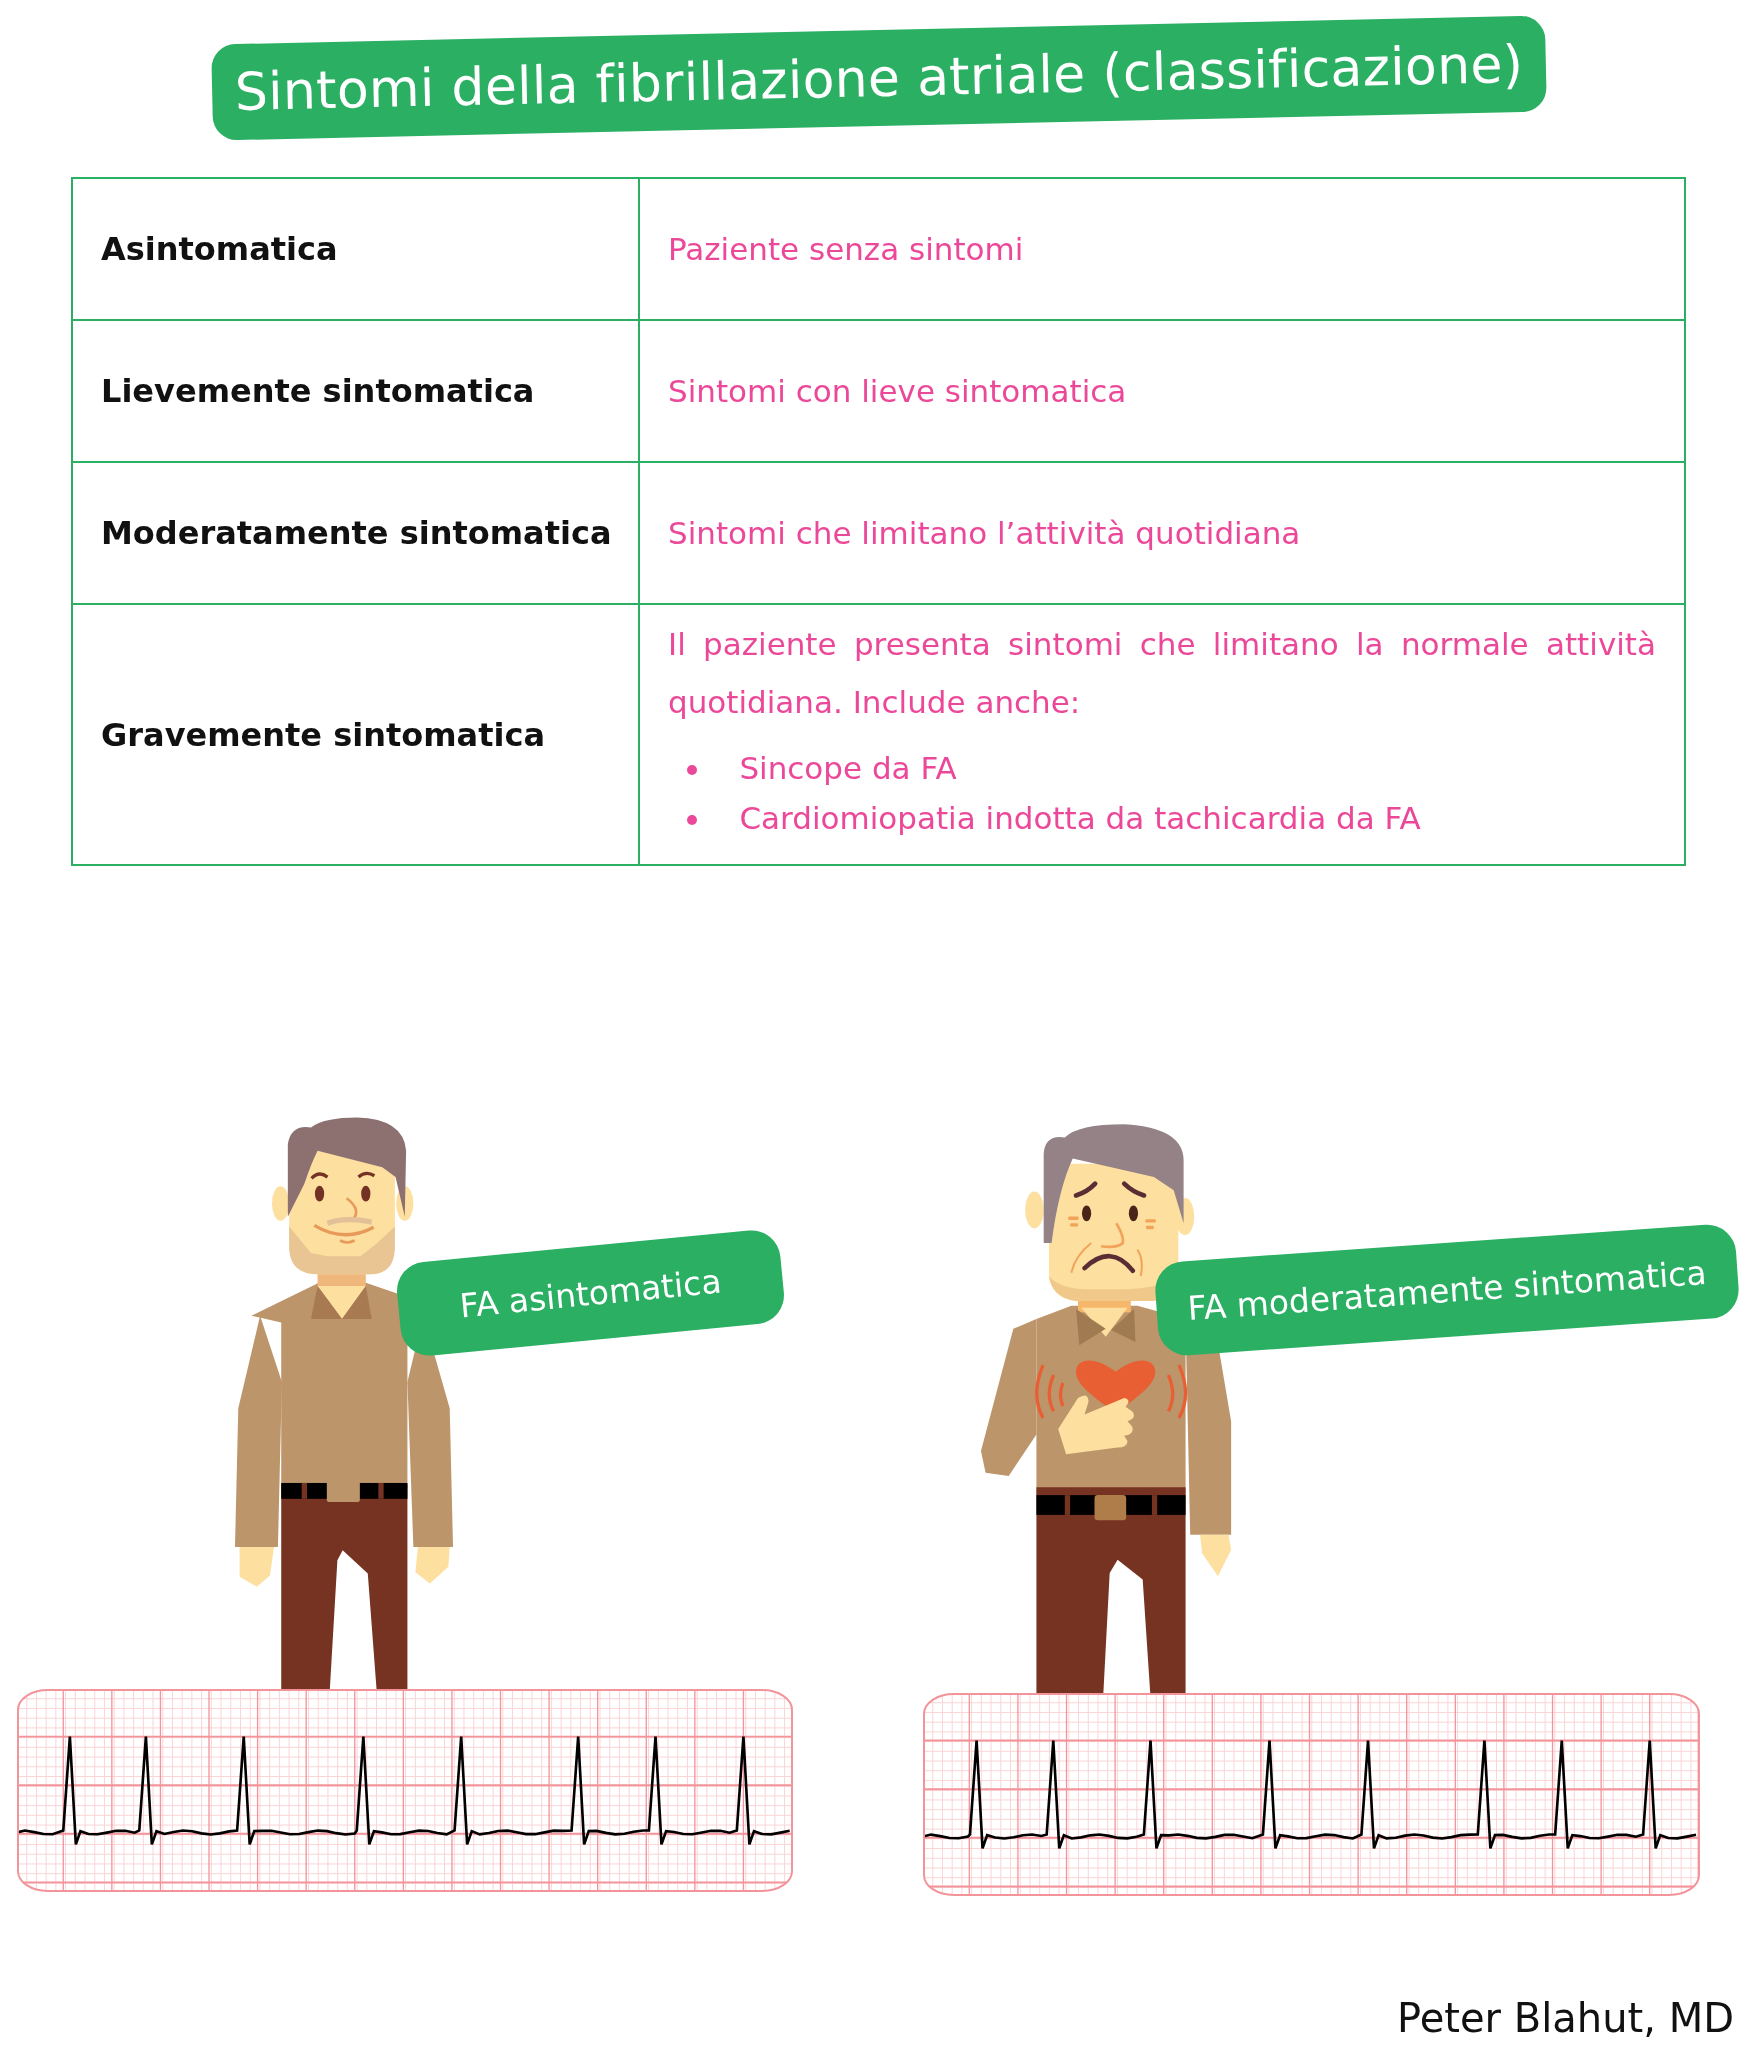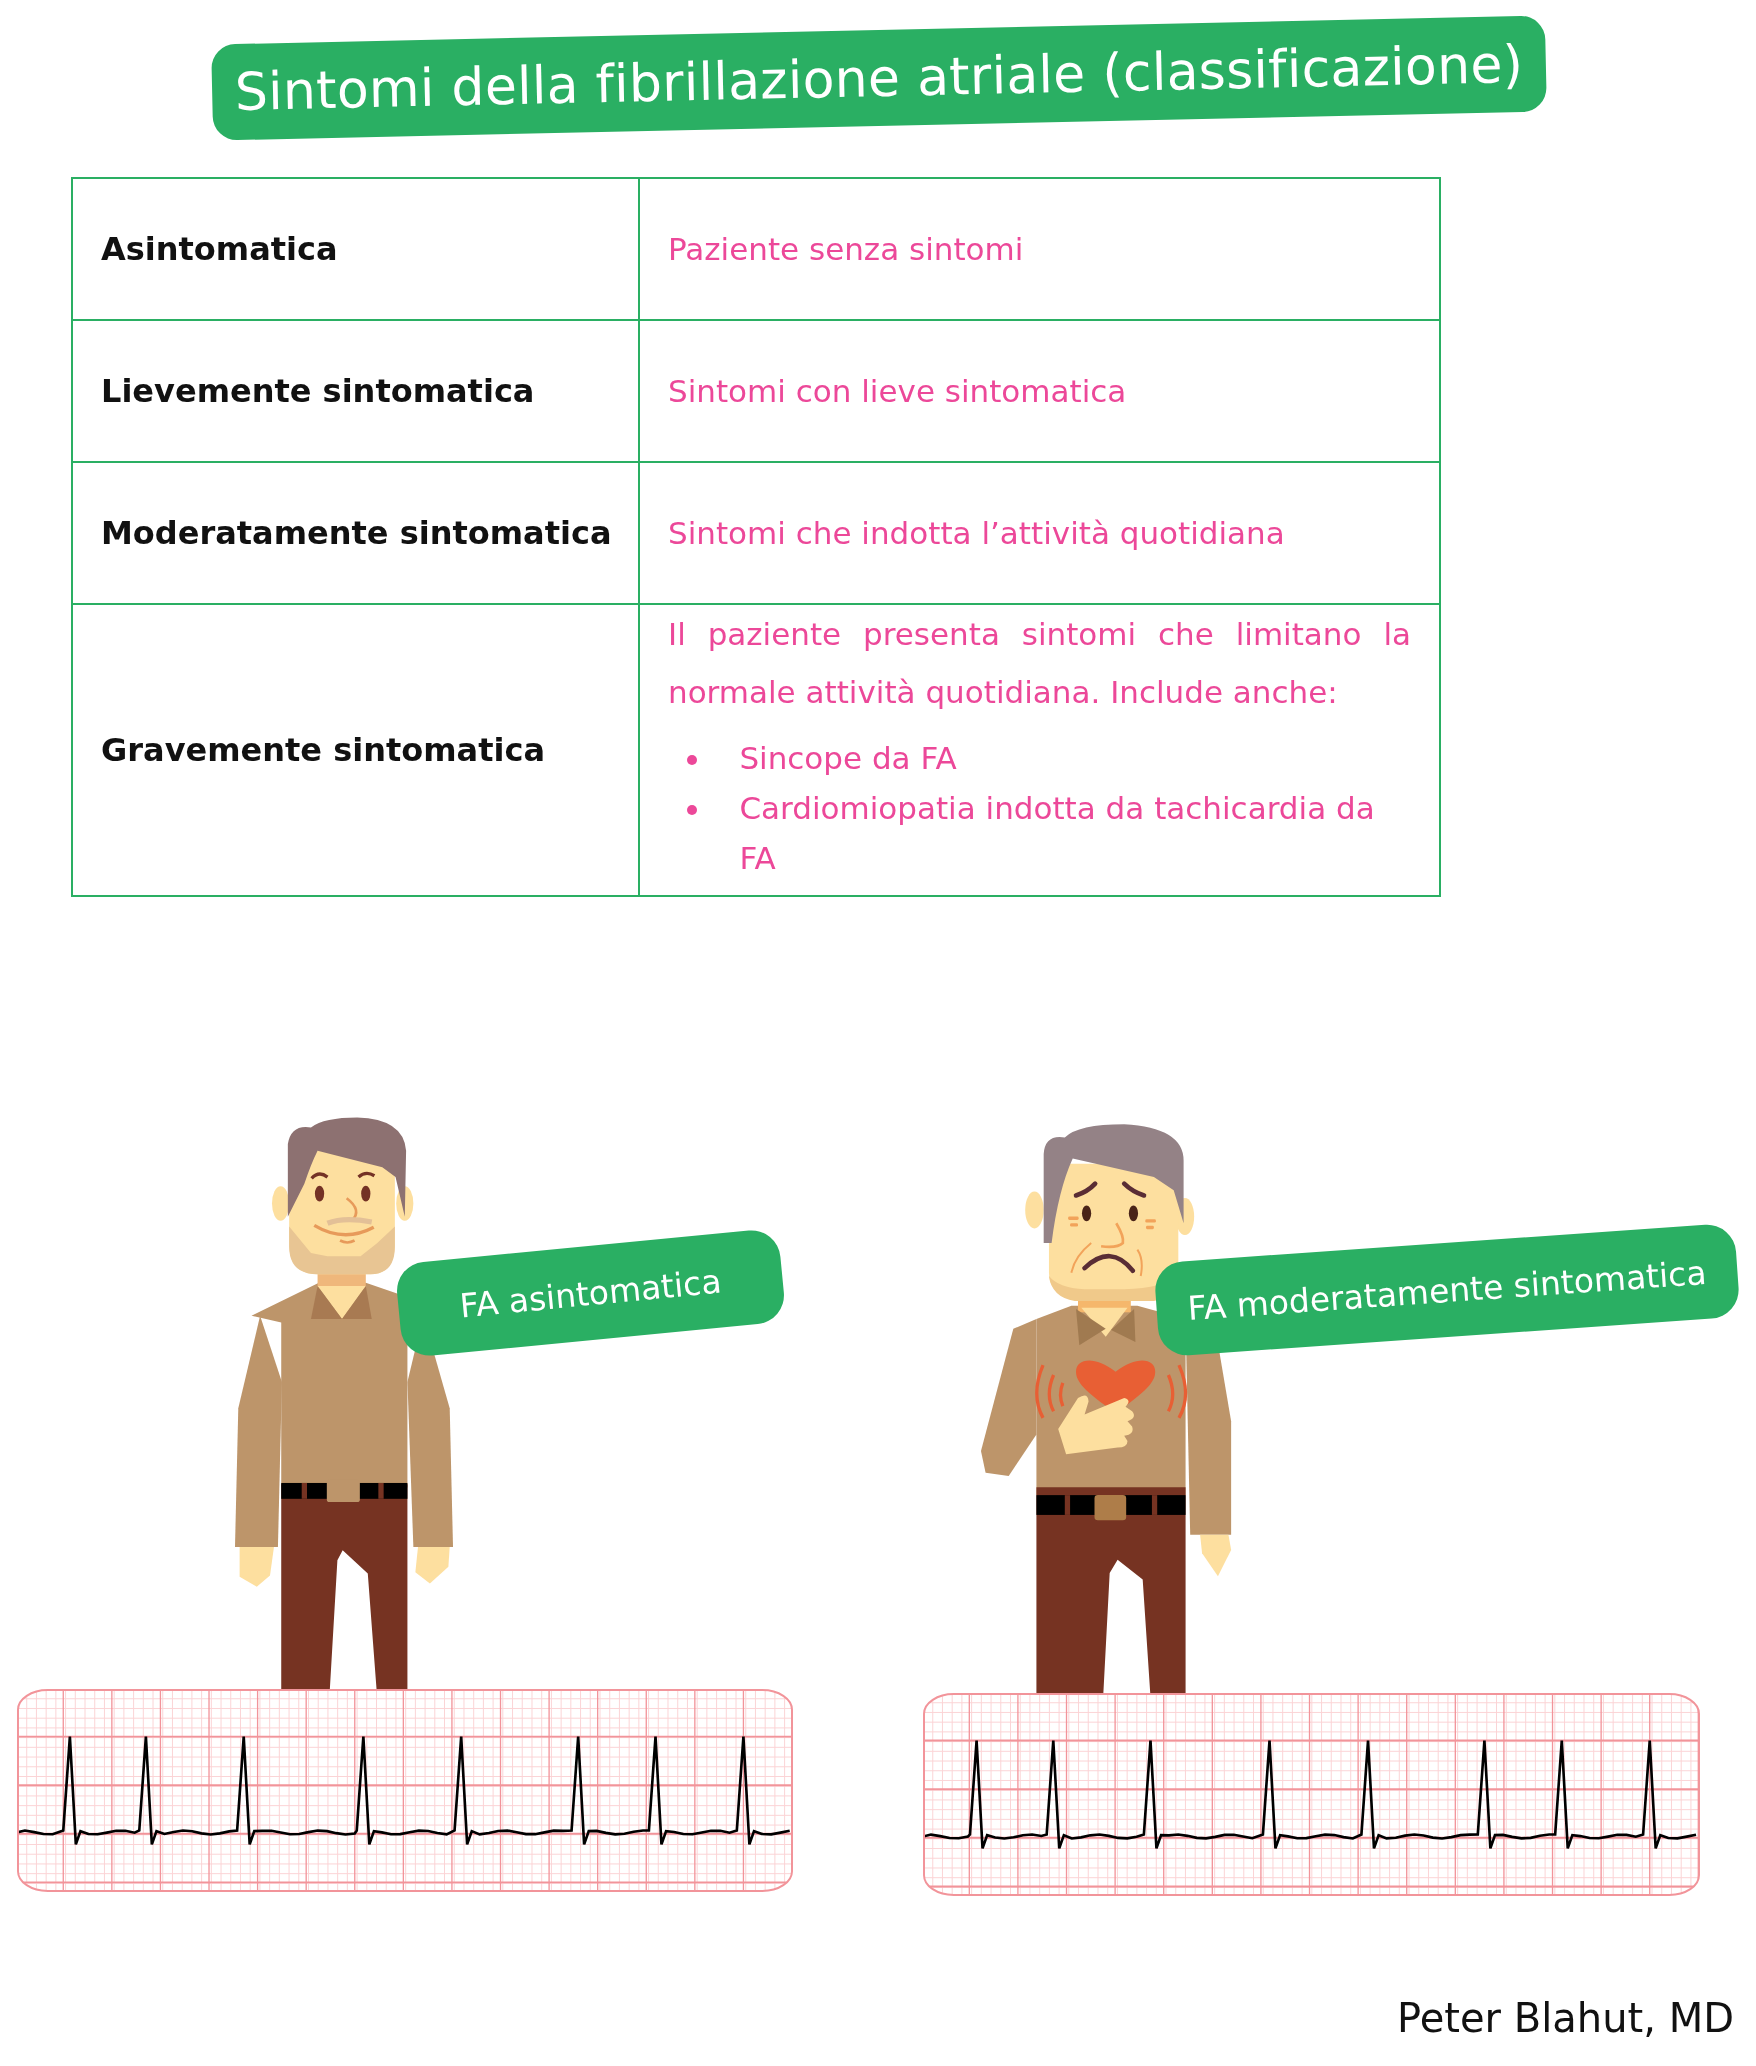--- a/index.html
+++ b/index.html
@@ -8,21 +8,21 @@
 
   .banner { position: absolute; background: #2aaf63; color: #fff; display: flex;
             align-items: center; justify-content: center; white-space: nowrap; }
   #title-banner { left: 212px; top: 30px; width: 1334px; height: 96px; border-radius: 24px;
                   transform: rotate(-1.25deg); font-size: 52px; letter-spacing: 0.3px; }
   #bubble-left { left: 398px; top: 1246px; width: 385px; height: 94px; border-radius: 29px;
                  transform: rotate(-5.5deg); font-size: 33px; }
   #bubble-right { left: 1156px; top: 1243px; width: 582px; height: 94px; border-radius: 29px;
                   transform: rotate(-4deg); font-size: 33px; }
 
-  table.classif { position: absolute; left: 71px; top: 177px; width: 1370px;
+  table.classif { position: absolute; left: 71px; top: 177px; width: 1615px;
                   border-collapse: collapse; table-layout: fixed; padding-left: 24px; }
   table.classif td { border: 2px solid #2aaf63; vertical-align: middle; }
   table.classif td.label { width: 537px; padding: 0 0 0 28px; font-weight: bold; font-size: 32px;
                            font-family: "DejaVu Sans", sans-serif; }
   table.classif td.desc { padding: 0 28px 0 28px; font-size: 31px; color: #ec4899;
                           font-family: "DejaVu Sans", sans-serif; }
   table.classif tr.r { height: 142px; }
   table.classif tr.tall { height: 261px; }
   .desc-para { text-align: justify; text-align-last: left; line-height: 58px; margin: 0; }
   ul.bullets { margin: 12px; padding: 0 0 0 33px; line-height: 50px; }
@@ -46,21 +46,21 @@
       <tr class="r">
     <td class="label">Asintomatica</td>
     <td class="desc">Paziente senza sintomi</td>
   </tr>
   <tr class="r">
     <td class="label">Lievemente sintomatica</td>
     <td class="desc">Sintomi con lieve sintomatica</td>
   </tr>
   <tr class="r">
     <td class="label">Moderatamente sintomatica</td>
-    <td class="desc">Sintomi che indotta l’attività quotidiana</td>
+    <td class="desc">Sintomi che limitano l’attività quotidiana</td>
   </tr>
   <tr class="tall">
     <td class="label">Gravemente sintomatica</td>
     <td class="desc">
       <p class="desc-para">Il paziente presenta sintomi che limitano la normale attività quotidiana. Include anche:</p>
       <ul class="bullets">
         <li>Sincope da FA</li>
         <li>Cardiomiopatia indotta da tachicardia da FA</li>
       </ul>
     </td>

